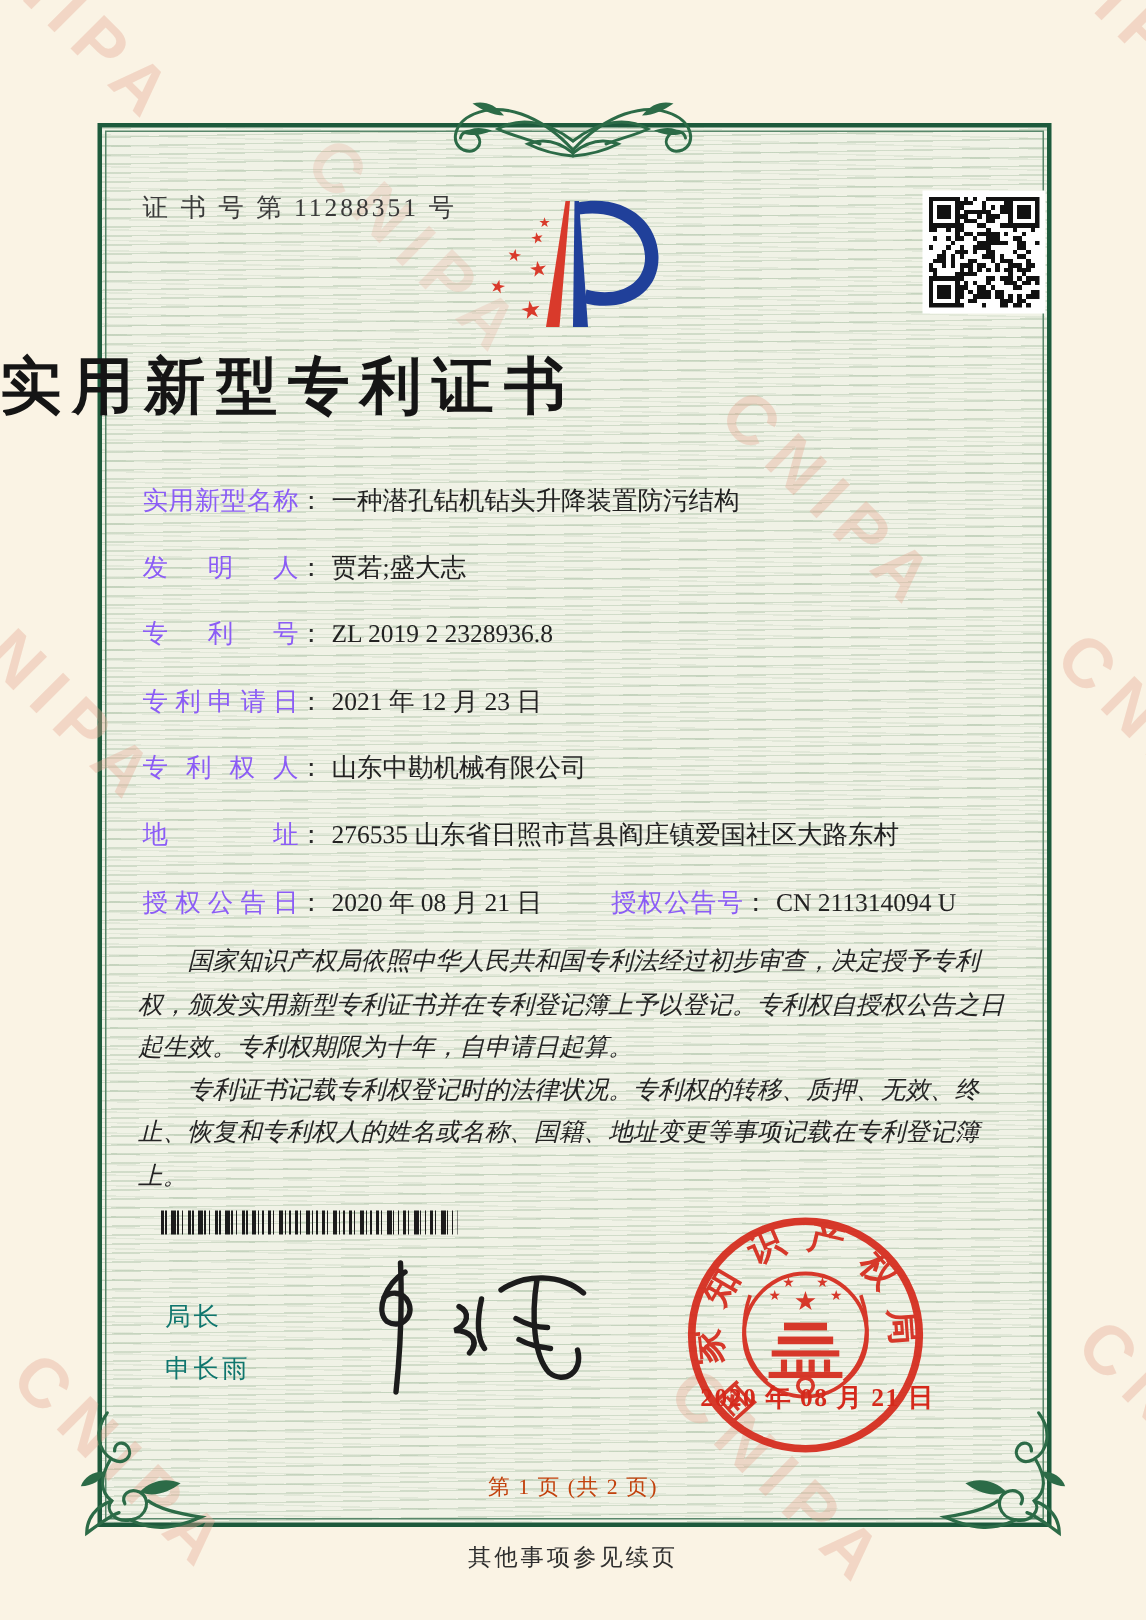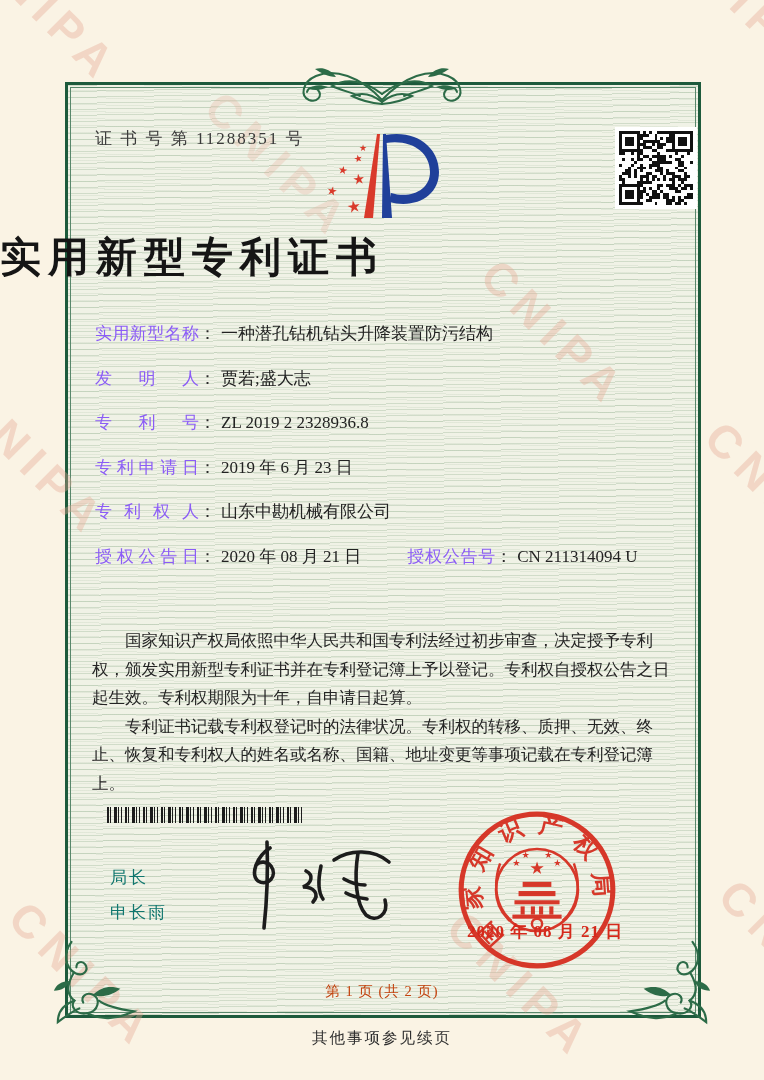--- a/index.html
+++ b/index.html
@@ -48,21 +48,21 @@
   .row{height:44.6px;white-space:nowrap;}
   .lbl{display:inline-block;width:104px;text-align:justify;text-align-last:justify;
        vertical-align:top;color:#8b5cf6;}
   .colon{color:#2b2b2b;}
   .val{padding-left:5px;color:#222;}
   .pair2{margin-left:46px;}
 
   
   .notice{position:absolute;left:92px;top:627px;width:582px;font-size:16.5px;
           line-height:28.6px;color:#242424;z-index:4;}
-  .notice p{margin:0;text-indent:2em;}
+  .notice p{margin:0;text-indent:2em;font-style:italic;}
 
   
   .barcode{position:absolute;left:107px;top:807px;width:198px;height:16px;z-index:4;
     background:repeating-linear-gradient(90deg,
       #1c1c1c 0 2px, transparent 2px 3px,
       #1c1c1c 3px 4px, transparent 4px 7px,
       #1c1c1c 7px 10px, transparent 10px 11px,
       #1c1c1c 11px 12px, transparent 12px 14px,
       #1c1c1c 14px 15px, transparent 15px 18px);}
   .signer{position:absolute;left:110px;top:866px;z-index:4;
@@ -472,24 +472,27 @@
     <div class="row">
       <span class="lbl">实用新型名称</span><span class="colon">：</span><span class="val">一种潜孔钻机钻头升降装置防污结构</span>
     </div>
     <div class="row">
       <span class="lbl">发明人</span><span class="colon">：</span><span class="val">贾若;盛大志</span>
     </div>
     <div class="row">
       <span class="lbl">专利号</span><span class="colon">：</span><span class="val">ZL 2019 2 2328936.8</span>
     </div>
     <div class="row">
-      <span class="lbl">专利申请日</span><span class="colon">：</span><span class="val">2019 年 6 月 23 日</span>
+      <span class="lbl">专利申请日</span><span class="colon">：</span><span class="val">2021 年 12 月 23 日</span>
     </div>
     <div class="row">
       <span class="lbl">专利权人</span><span class="colon">：</span><span class="val">山东中勘机械有限公司</span>
+    </div>
+    <div class="row">
+      <span class="lbl">地址</span><span class="colon">：</span><span class="val">276535 山东省日照市莒县阎庄镇爱国社区大路东村</span>
     </div>
     <div class="row">
       <span class="lbl">授权公告日</span><span class="colon">：</span><span class="val">2020 年 08 月 21 日</span><span class="pair2"><span class="lbl" style="width:88px">授权公告号</span><span class="colon">：</span><span class="val">CN 211314094 U</span></span>
     </div>
   </div>
 
   <div class="notice">
     <p>国家知识产权局依照中华人民共和国专利法经过初步审查，决定授予专利权，颁发实用新型专利证书并在专利登记簿上予以登记。专利权自授权公告之日起生效。专利权期限为十年，自申请日起算。</p>
     <p>专利证书记载专利权登记时的法律状况。专利权的转移、质押、无效、终止、恢复和专利权人的姓名或名称、国籍、地址变更等事项记载在专利登记簿上。</p>
   </div>

